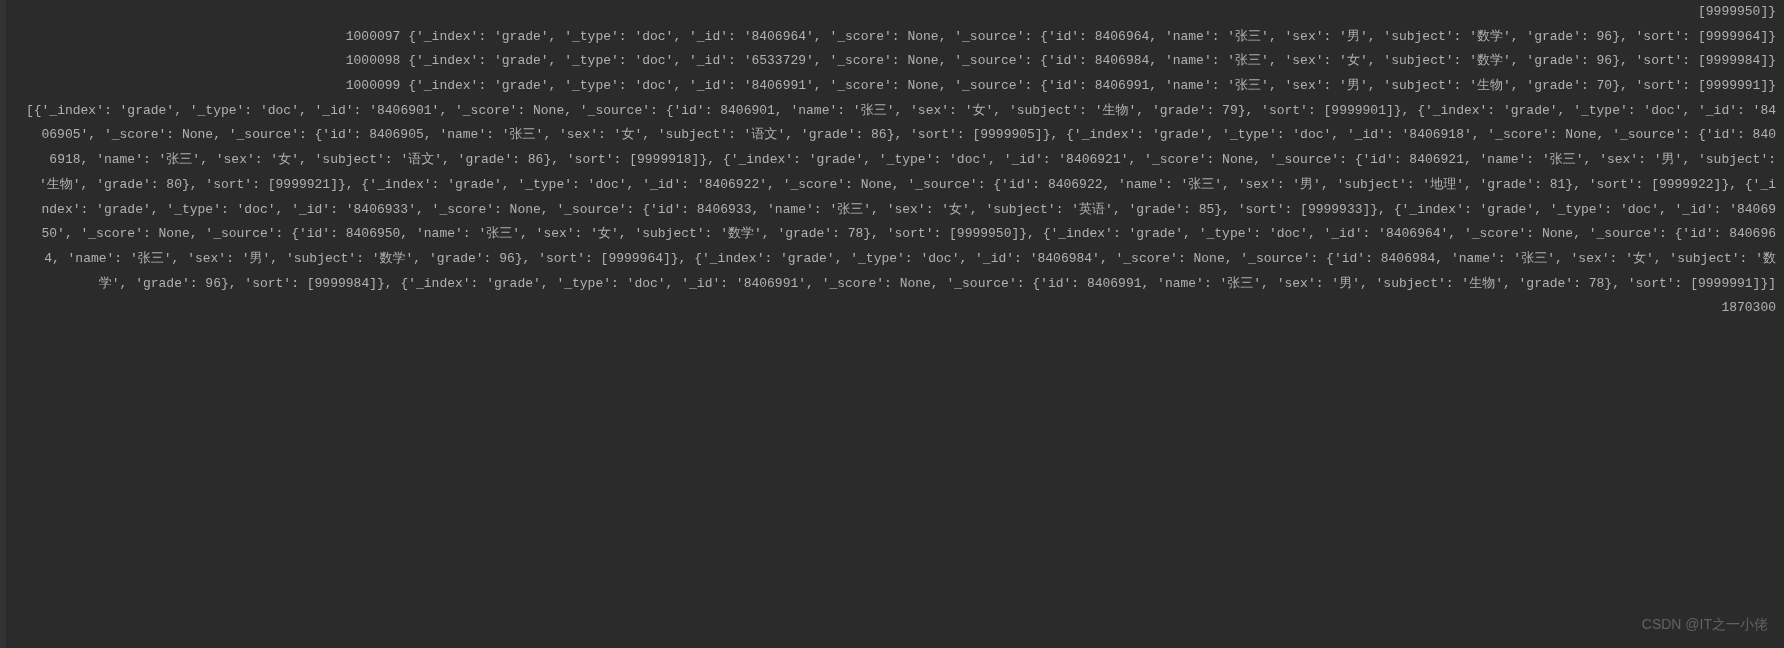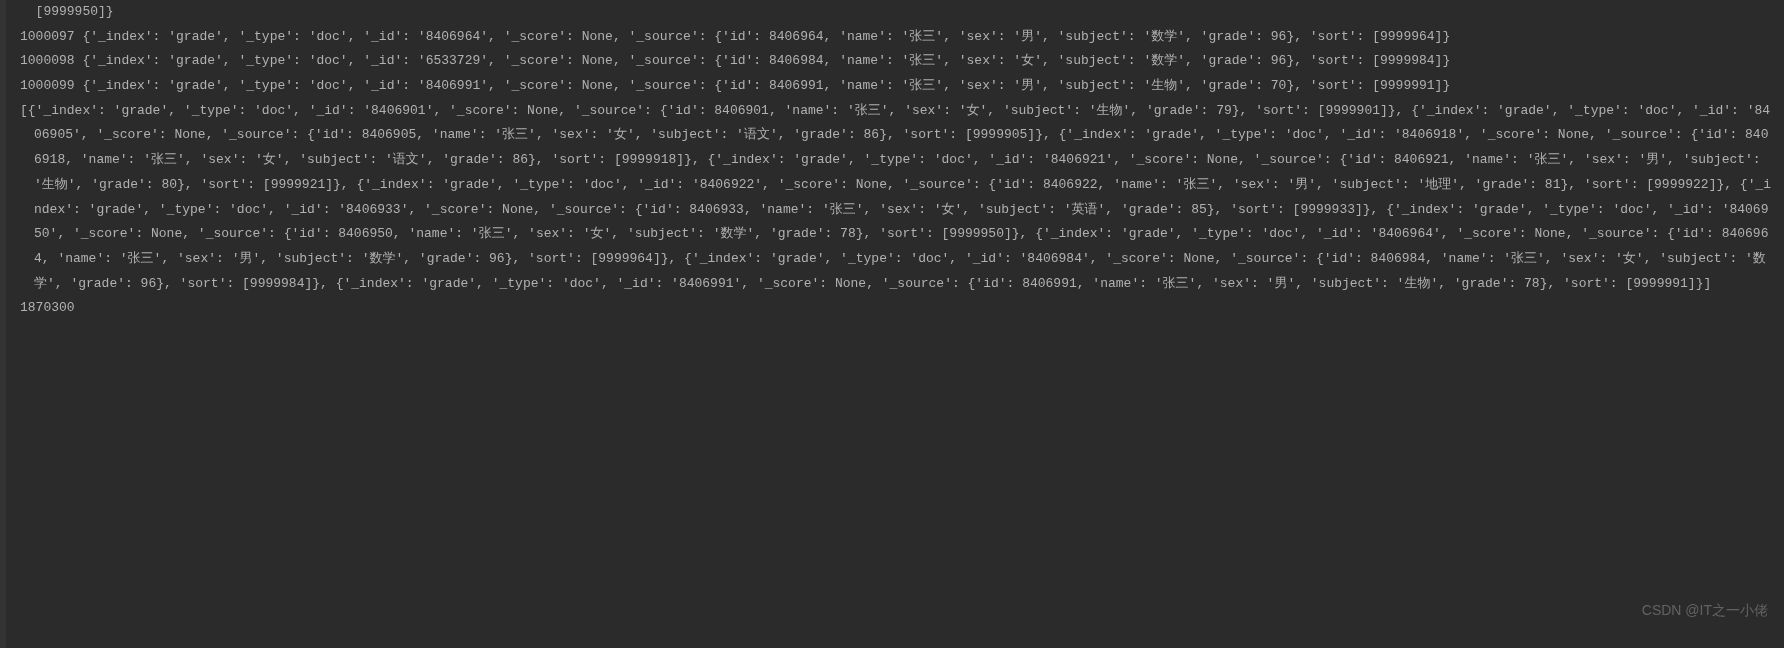--- a/index.html
+++ b/index.html
@@ -15,25 +15,26 @@
     position: relative;
   }
   .console {
     padding: 0 8px 8px 20px;
   }
   .line {
     white-space: pre-wrap;
     word-break: break-all;
     padding-left: 14px;
     text-indent: -14px;
+    text-align: right;
   }
   .watermark {
     position: absolute;
     right: 16px;
-    bottom: 24px;
+    bottom: 10px;
     color: #7a7a7a;
     font-family: Arial, sans-serif;
     font-size: 14px;
     opacity: 0.7;
   }
   .gutter {
     position: absolute;
     left: 0; top: 0; bottom: 0;
     width: 6px;
     background: #313335;

